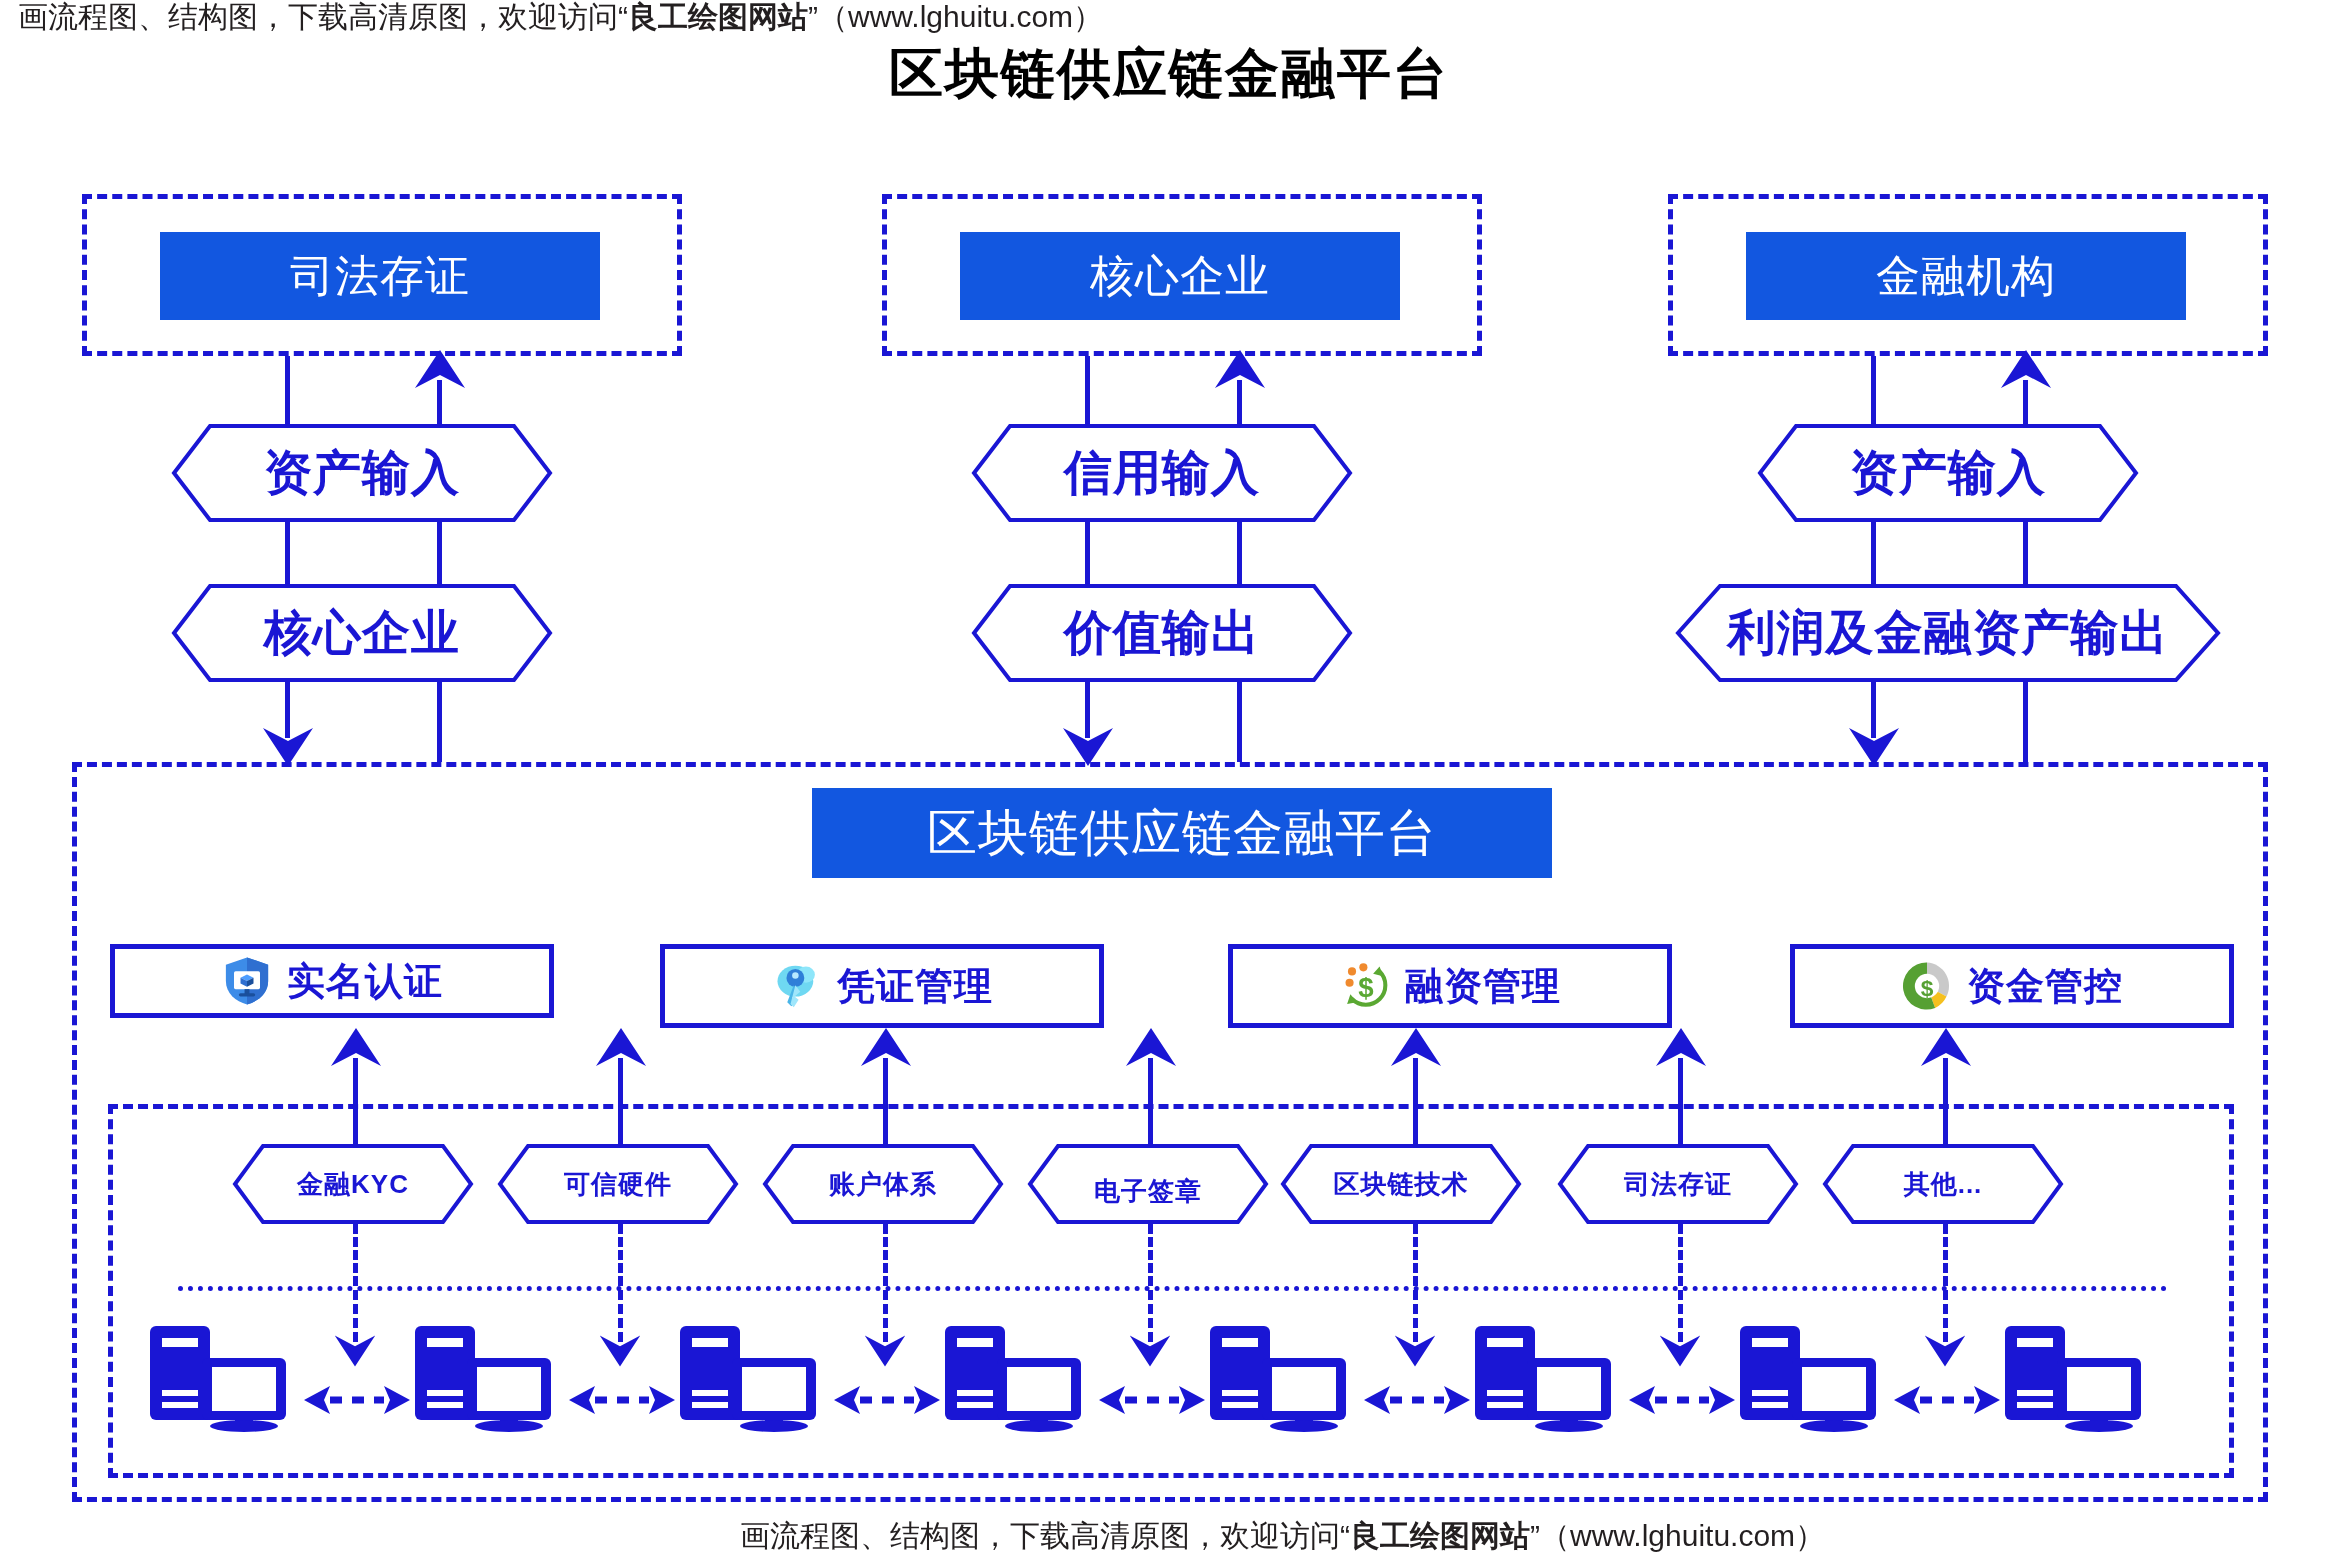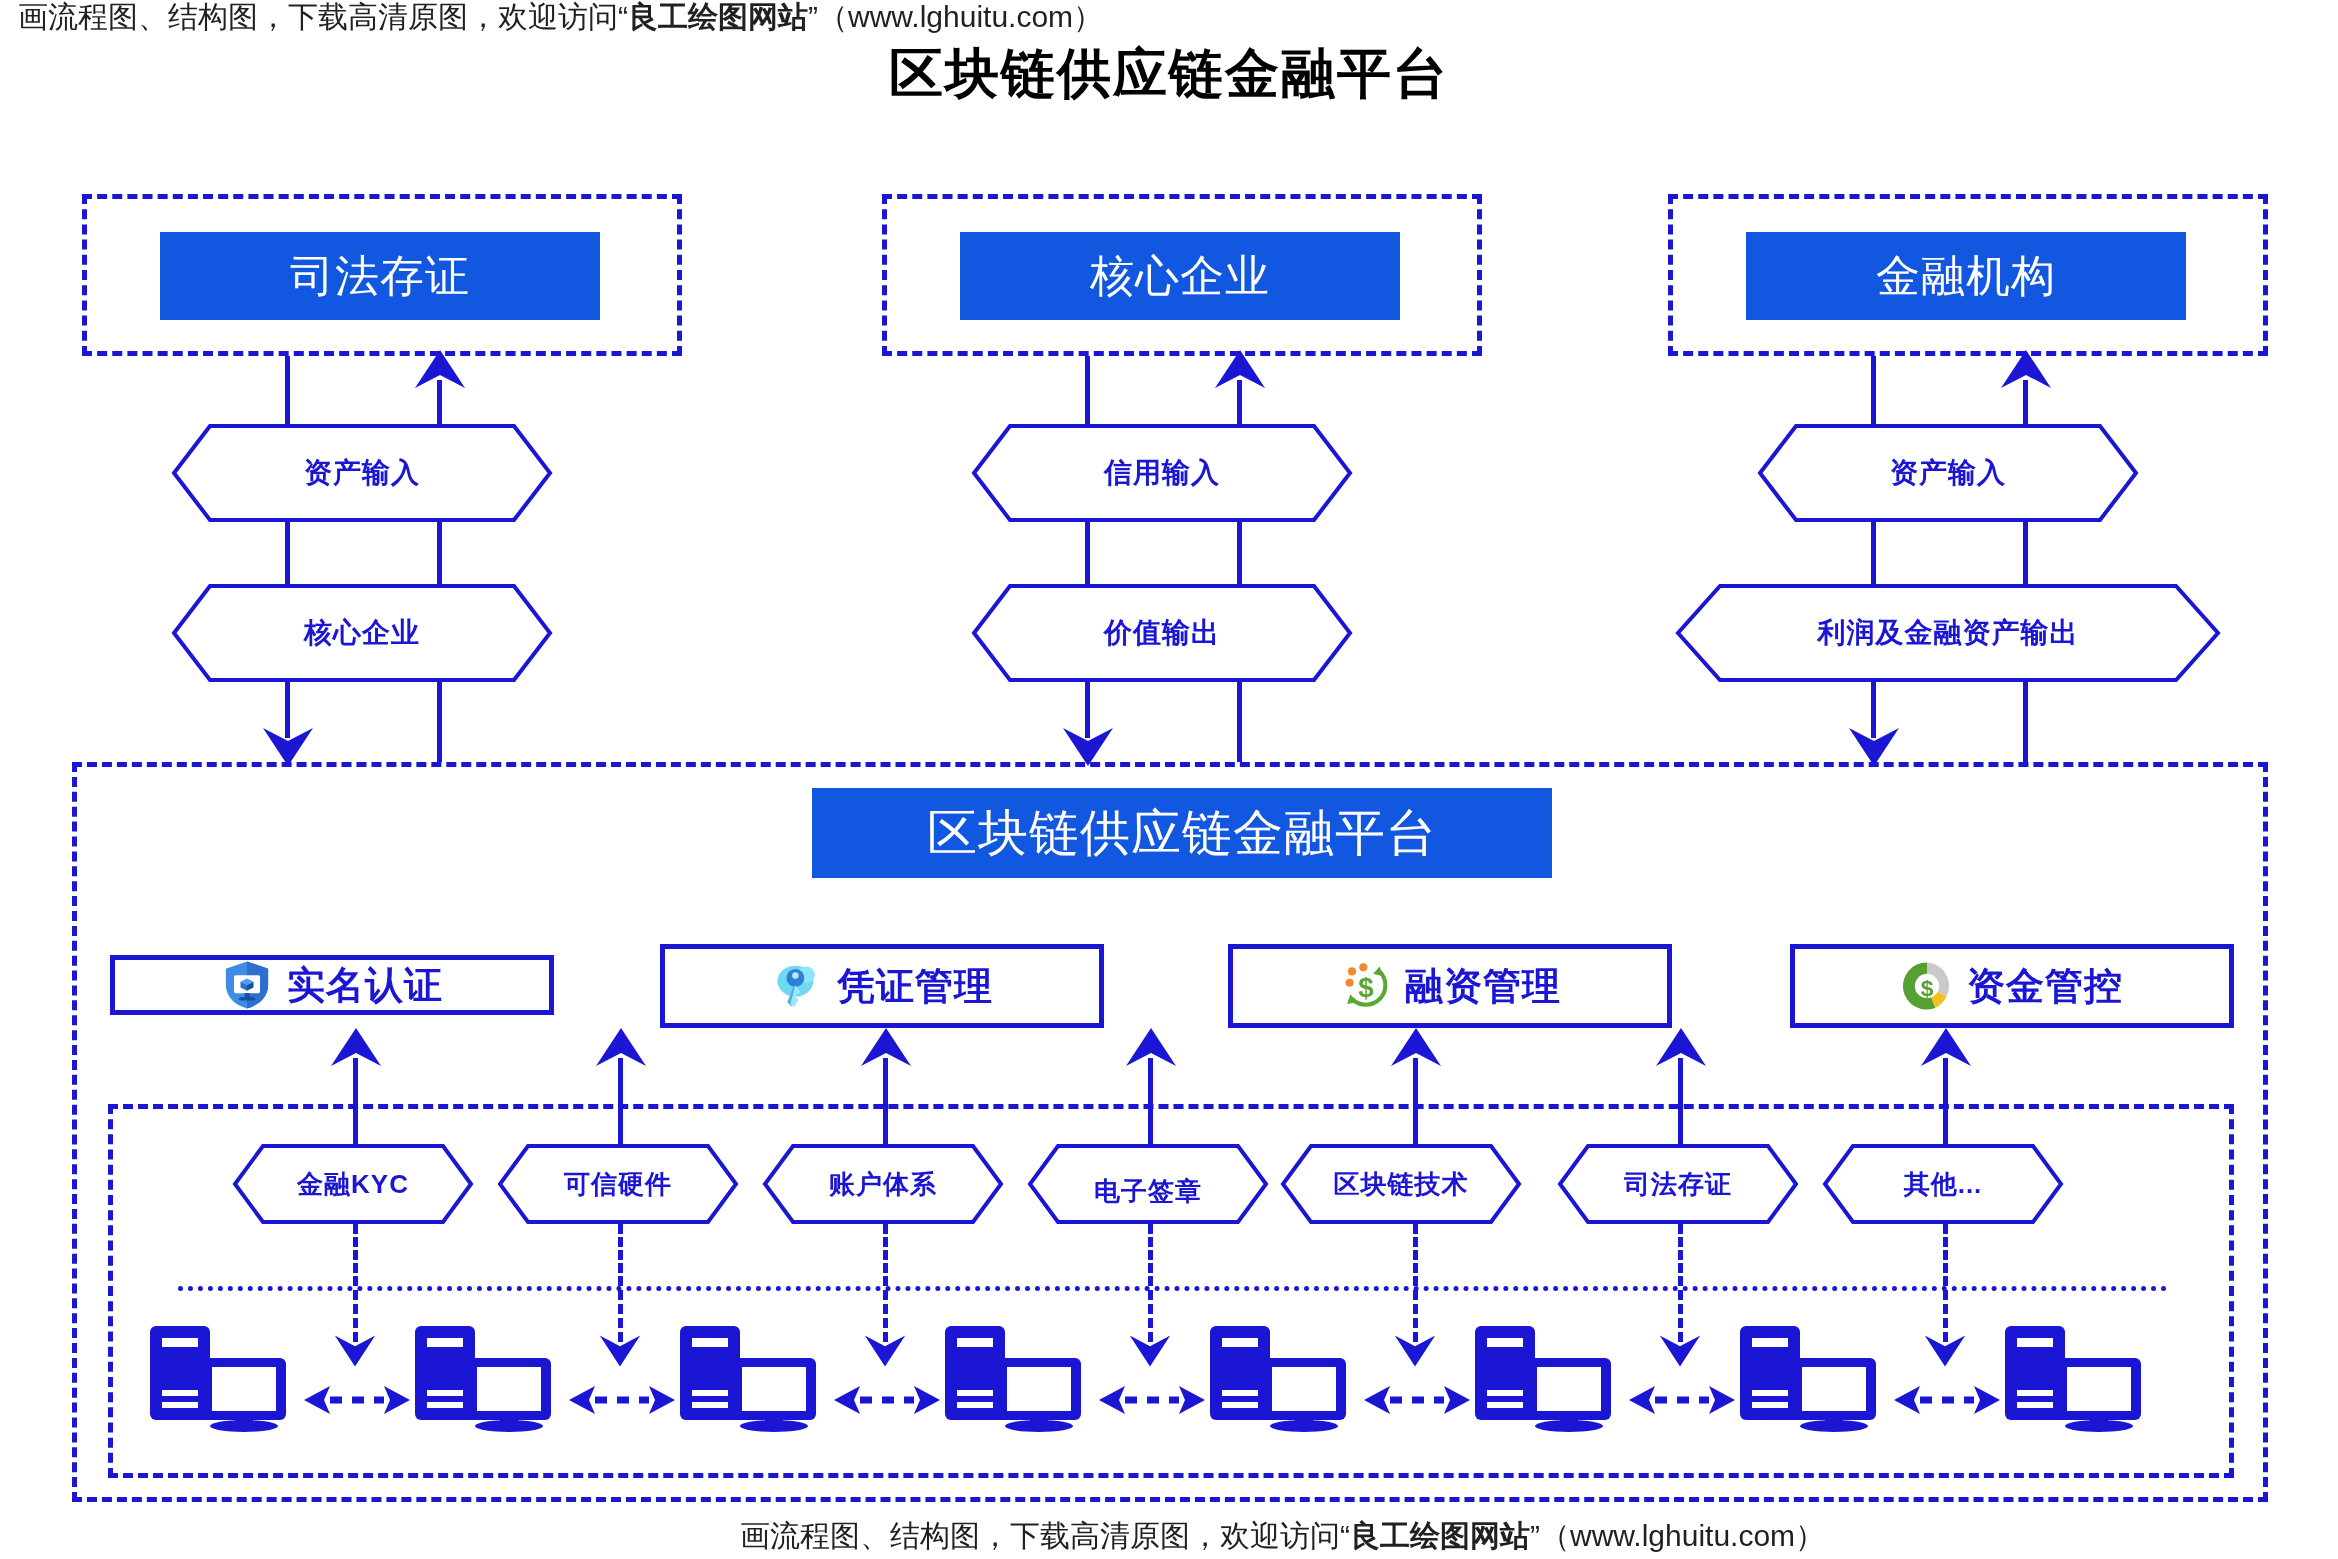--- a/index.html
+++ b/index.html
@@ -63,21 +63,21 @@
     left: 0; top: 0;
     width: 100%; height: 100%;
     display: flex;
     align-items: center;
     justify-content: center;
     color: #1a16d4;
     font-weight: bold;
     letter-spacing: 1px;
     pointer-events: none;
   }
-  .hex-big .hexlabel { font-size: 28px; }
+  .hex-big .hexlabel { font-size: 48px; }
   .hex-small .hexlabel { font-size: 26px; }
 
   
   .feature-box {
     border: 5px solid #1a16d4;
     box-sizing: border-box;
     background: #ffffff;
     display: flex;
     align-items: center;
     justify-content: center;
@@ -207,21 +207,21 @@
 <div class="abs vline" style="left:1871px; top:680px; height:58px;"></div>
 <svg class="abs arrow" style="left:1847px; top:726px;" width="54" height="42" viewBox="0 0 54 42">
     <polygon points="27,40 2,2 27,15 52,2" fill="#1a16d4"></polygon>
   </svg>
 <div class="abs vline" style="left:2023px; top:680px; height:82px;"></div>
 
 <div class="abs dashed-group" style="left:72px; top:762px; width:2196px; height:740px;"></div>
 
 <div class="abs blue-box" style="left:812px; top:788px; width:740px; height:90px; font-size:50px;">区块链供应链金融平台</div>
 
-<div class="abs feature-box" style="left:110px; top:944px; width:444px; height:60px;margin-top:11px;">
+<div class="abs feature-box" style="left:110px; top:944px; width:444px; height:74px;">
   <svg class="feature-icon" viewBox="0 0 64 64">
     <path d="M32 3 L58 12 L58 32 C58 47 46 57 32 61 C18 57 6 47 6 32 L6 12 Z" fill="#3d8ce8"></path>
     <path d="M32 3 L58 12 L58 32 C58 47 46 57 32 61 Z" fill="#2f6fd0"></path>
     <rect x="16" y="20" width="32" height="22" rx="2" fill="#ffffff"></rect>
     <rect x="29" y="42" width="6" height="6" fill="#1a4f9c"></rect>
     <rect x="22" y="47" width="20" height="4" rx="2" fill="#1a4f9c"></rect>
     <polygon points="32,24 40,28 32,32 24,28" fill="#4d9dff"></polygon>
     <polygon points="24,28 32,32 32,39 24,35" fill="#2f6fd0"></polygon>
     <polygon points="40,28 32,32 32,39 40,35" fill="#1a4f9c"></polygon>
   </svg>

